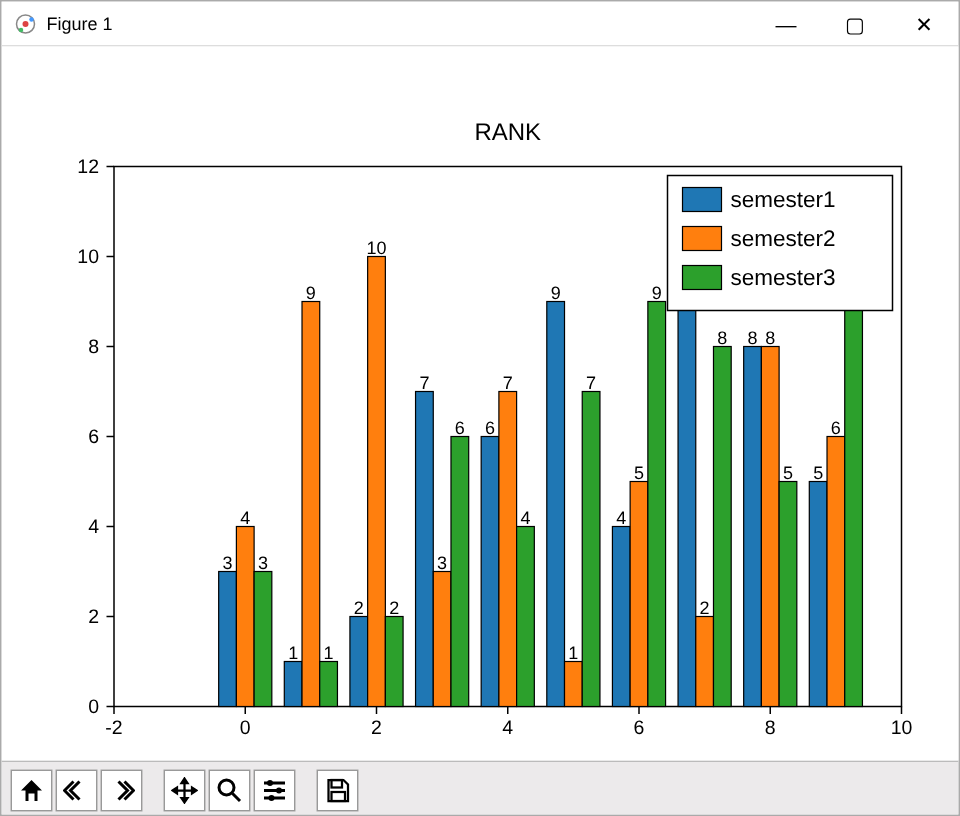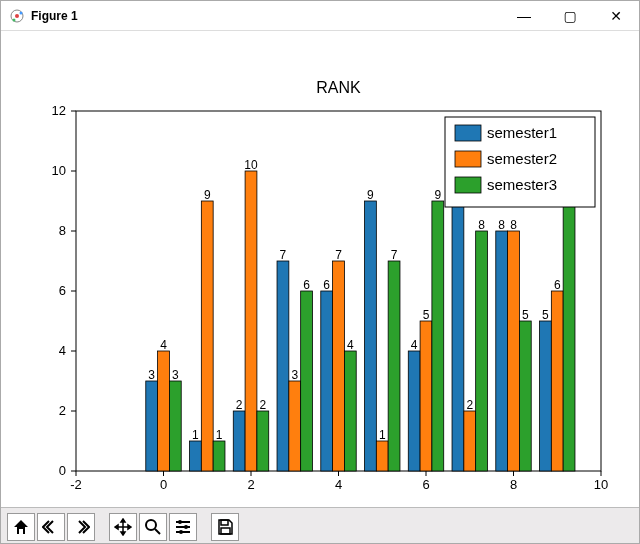--- a/index.html
+++ b/index.html
@@ -18,21 +18,21 @@
     background: #fff;
     display: flex;
     align-items: center;
     padding: 0 0 0 8px;
     border-bottom: 1px solid #ddd;
   }
   .title-bar .icon {
     width: 16px; height: 16px;
     margin-right: 6px;
   }
-  .title-bar .title { flex: 0 0 auto; font-weight: bold; }
+  .title-bar .title { flex: 0 0 auto; }
   .title-bar .spacer { flex: 1; }
   .win-btn {
     width: 46px; height: 30px;
     display: flex; align-items: center; justify-content: center;
     font-size: 14px; color: #000;
   }
   .figure-area {
     width: 640px;
     height: 476px;
     background: #fff;

